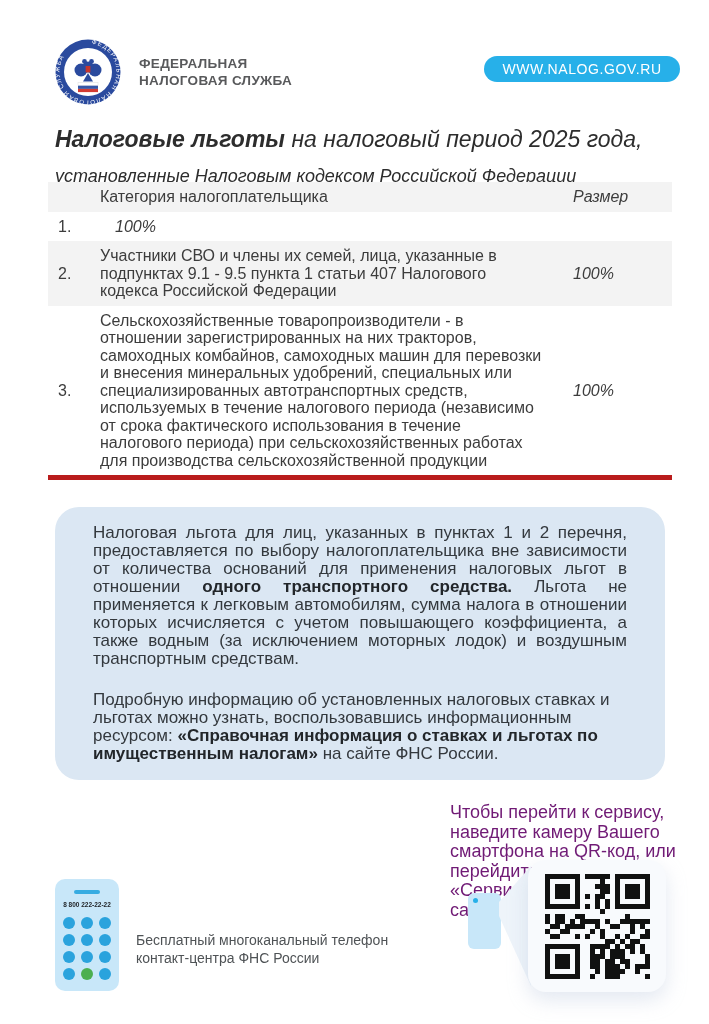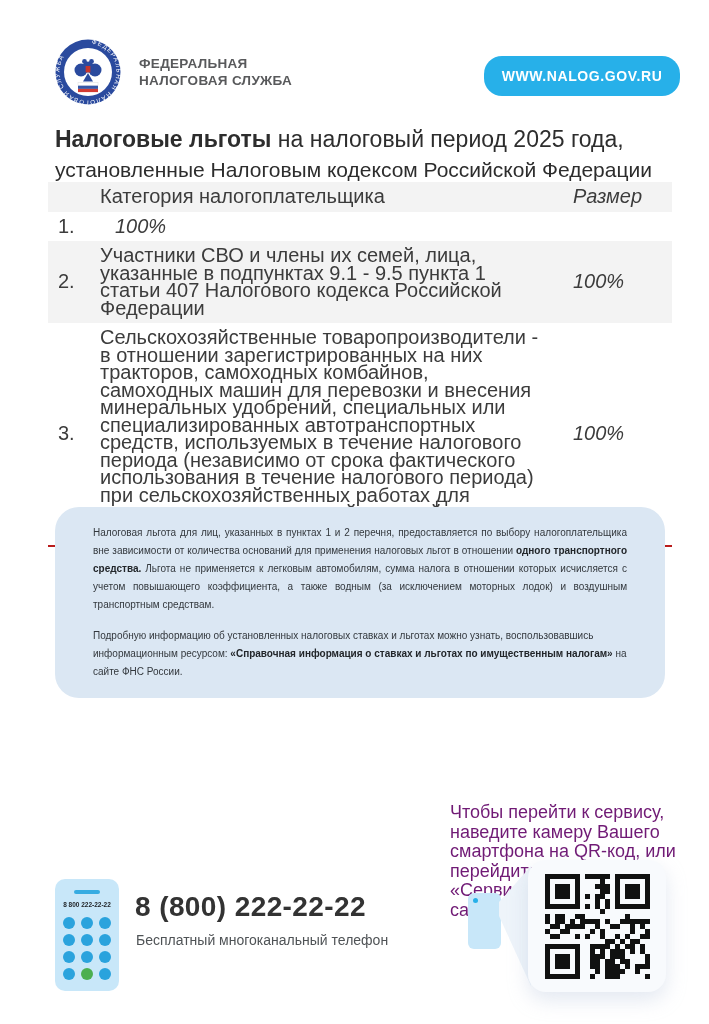--- a/index.html
+++ b/index.html
@@ -7,48 +7,48 @@
     position:relative; width:709px; height:1024px; background:#ffffff;
     font-family:"Liberation Sans", sans-serif; color:#333; overflow:hidden;
   }
 
   
   .logo-group { position:absolute; left:55px; top:39px; display:flex; align-items:center; }
   .logo-svg { width:66px; height:66px; display:block; }
   .logo-text { margin-left:18px; font-size:13.5px; font-weight:bold; color:#58595b;
                letter-spacing:0.3px; line-height:17px; }
   .site-button {
-    position:absolute; left:484px; top:56px; width:196px; height:40px;
+    position:absolute; left:484px; top:56px; width:196px; height:26px;
     border-radius:18px; display:flex; align-items:center; justify-content:center;
-    color:#ffffff; font-size:14px; font-weight:bold; letter-spacing:0.6px;
+    color:#ffffff; font-size:14px; font-weight:normal; letter-spacing:0.6px;
     text-decoration:none; cursor:pointer;
   }
 
   
-  .title { position:absolute; left:55px; top:124px; margin:0; font-weight:normal; color:#2d2d2d; }
+  .title { position:absolute; left:55px; top:124px; margin:0; font-weight:normal; color:#2d2d2d;font-style:italic; }
   .title .t1 { display:block; font-size:23px; line-height:30px; }
   .title .t1 b { font-weight:bold; }
-  .title .t2 { display:block; font-size:21px; line-height:28px; margin-top:2px; }
+  .title .t2 { display:block; font-size:18px; line-height:28px; margin-top:8px; }
 
   
   .benefits-table { position:absolute; left:48px; top:182px; width:624px;
-                    font-size:20px; line-height:17.5px; color:#3c3c3c;
-                    border-bottom:2px solid #b91c1c; }
+                    font-size:16px; line-height:17.5px; color:#3c3c3c;
+                    border-bottom:5px solid #b91c1c; }
   .tr { display:grid; grid-template-columns:52px 458px 114px; align-items:center; padding:6px 0; }
   .tr.stripe { background:#f3f3f3; }
   .td.num { padding-left:10px; }
   .td.cat { padding-right:14px; }
   .td.size { padding-left:15px;font-style:italic; }
 
   
   .info-box { position:absolute; left:55px; top:507px; width:610px; box-sizing:border-box;
               border-radius:24px; padding:17px 38px 17px 38px;
-              font-size:10px; line-height:18px; color:#33383d; }
+              font-size:17px; line-height:18px; color:#33383d; }
   .info-box p { margin:0; }
-  .info-box p + p { margin-top:13px; }
+  .info-box p + p { margin-top:23px; }
   .info-box .justify { text-align:justify; }
   .info-box b { color:#22262a; }
 
   
   .qr-instruction { position:absolute; left:450px; top:803px; width:240px;
                     font-size:18px; line-height:19.5px; color:#701a75; white-space:pre-line; }
 
   
   .phone-icon { position:absolute; left:55px; top:879px; width:64px; height:112px;
                 border-radius:10px; }
@@ -161,23 +161,23 @@
         <span class="dot" style="background: rgb(42, 163, 221);"></span>
         <span class="dot" style="background: rgb(42, 163, 221);"></span>
       <span class="dot" style="background: rgb(42, 163, 221);"></span>
         <span class="dot" style="background: rgb(42, 163, 221);"></span>
         <span class="dot" style="background: rgb(42, 163, 221);"></span>
       <span class="dot" style="background: rgb(42, 163, 221);"></span>
         <span class="dot green" style="background: rgb(76, 175, 80);"></span>
         <span class="dot" style="background: rgb(42, 163, 221);"></span>
     </div>
   </div>
-  <div class="phone-number">8 (800) 222-22-22</div>
   <div class="phone-desc">
     <div>Бесплатный многоканальный телефон</div>
+    <div>контакт-центра ФНС России</div>
   </div>
 
   <div class="mini-phone" style="background: rgb(200, 231, 249);">
     <span class="cam" style="background: rgb(39, 176, 233);"></span>
   </div>
   <svg class="beam-svg" viewBox="0 0 32 136">
     <polygon points="0,44 32,8 32,128 0,58" fill="#eef4fa"></polygon>
   </svg>
   <div class="qr-card">
     <div class="qr-grid" id="qr">

